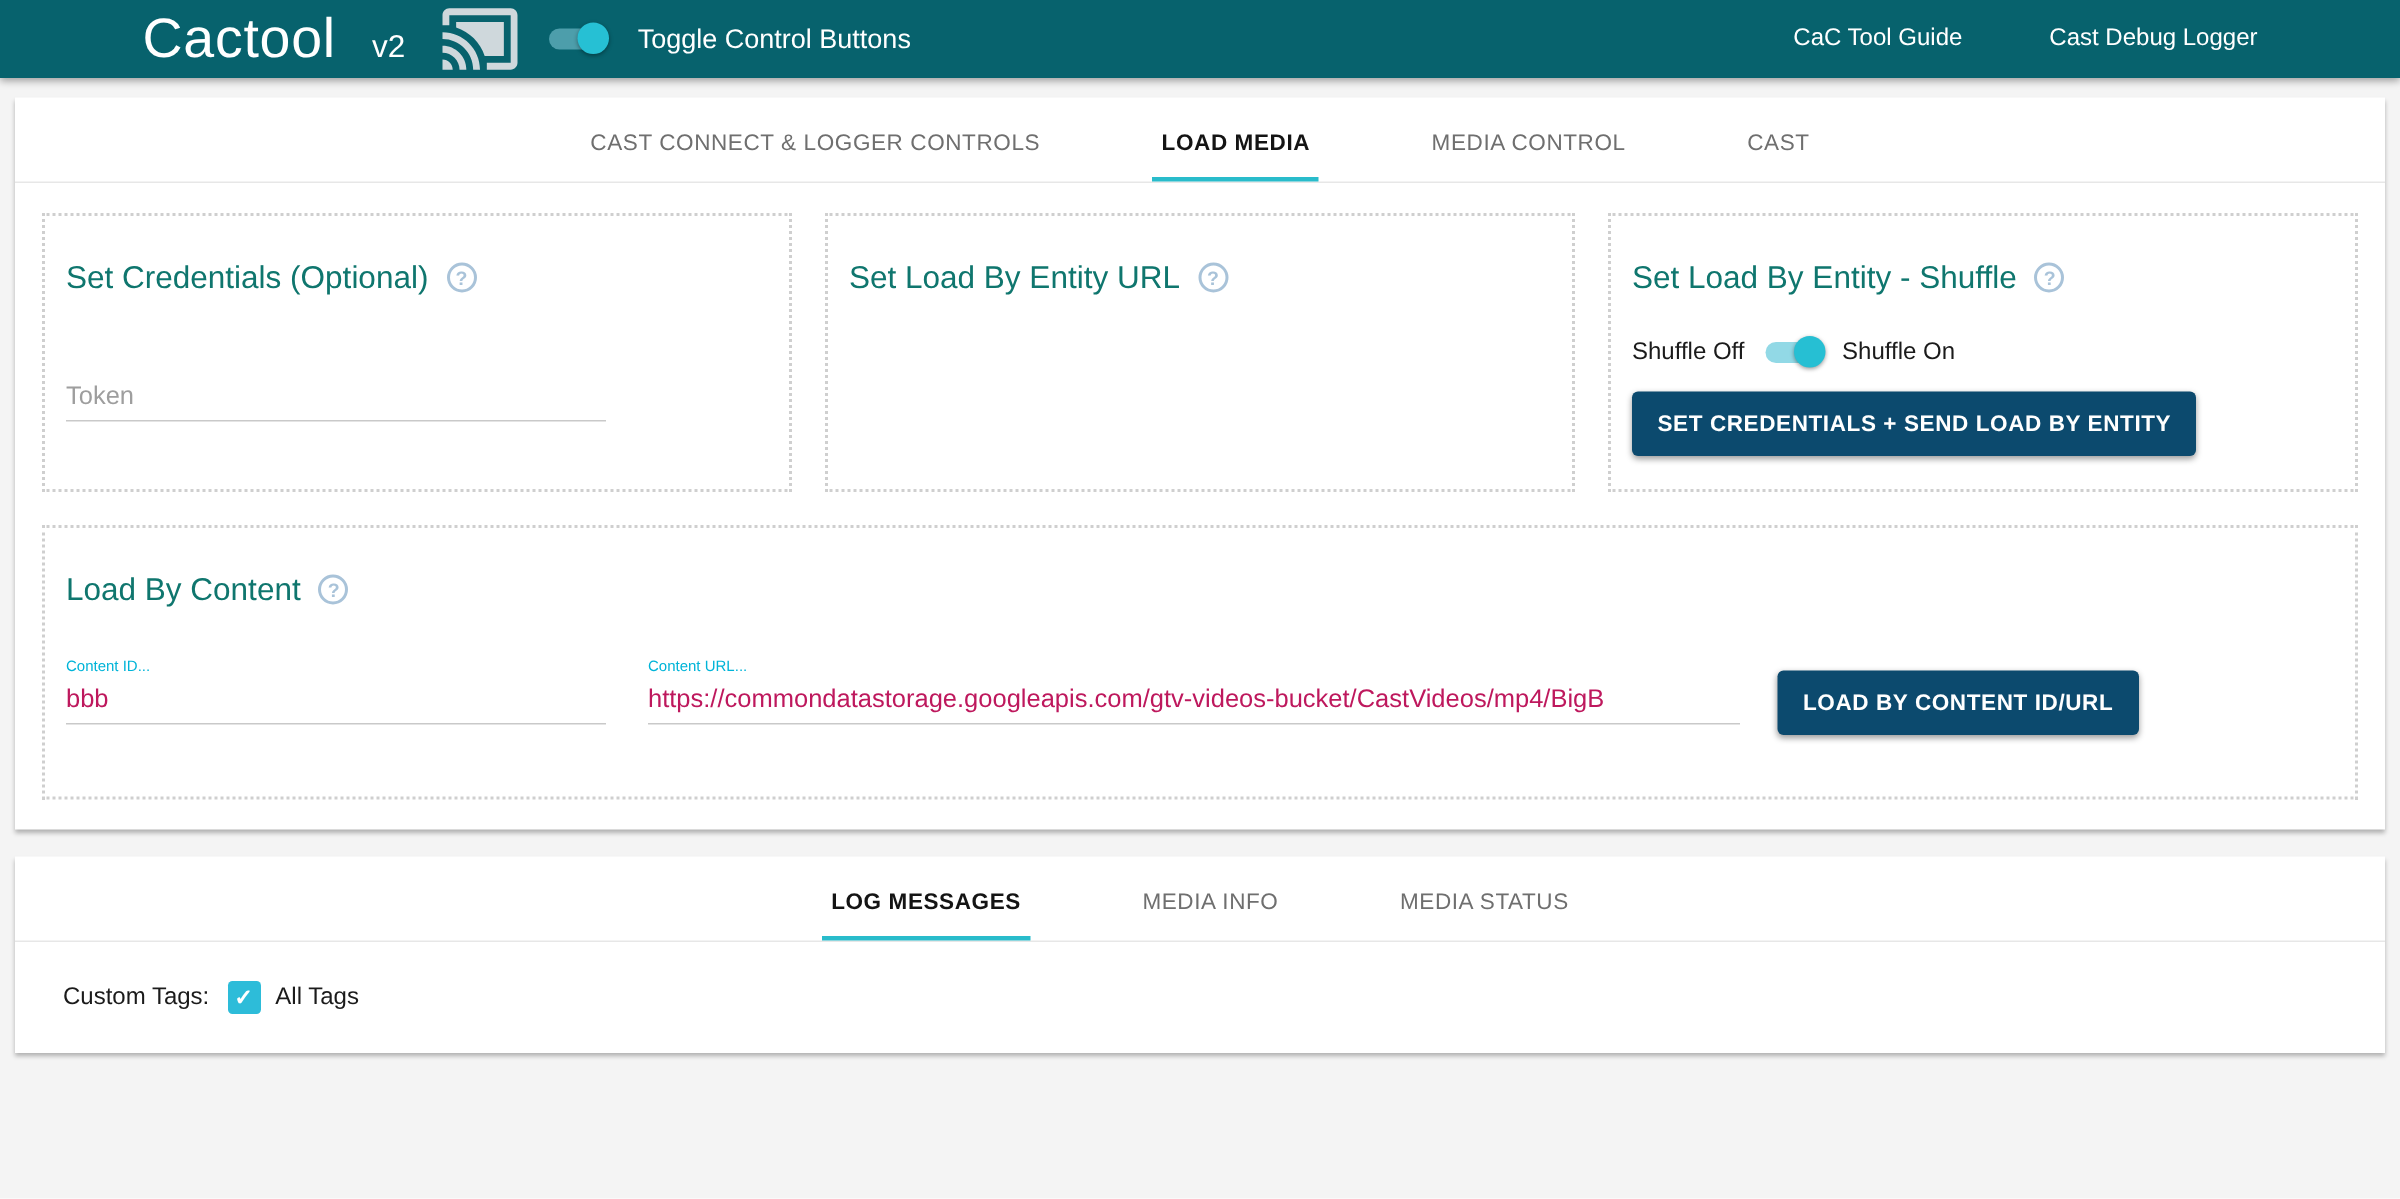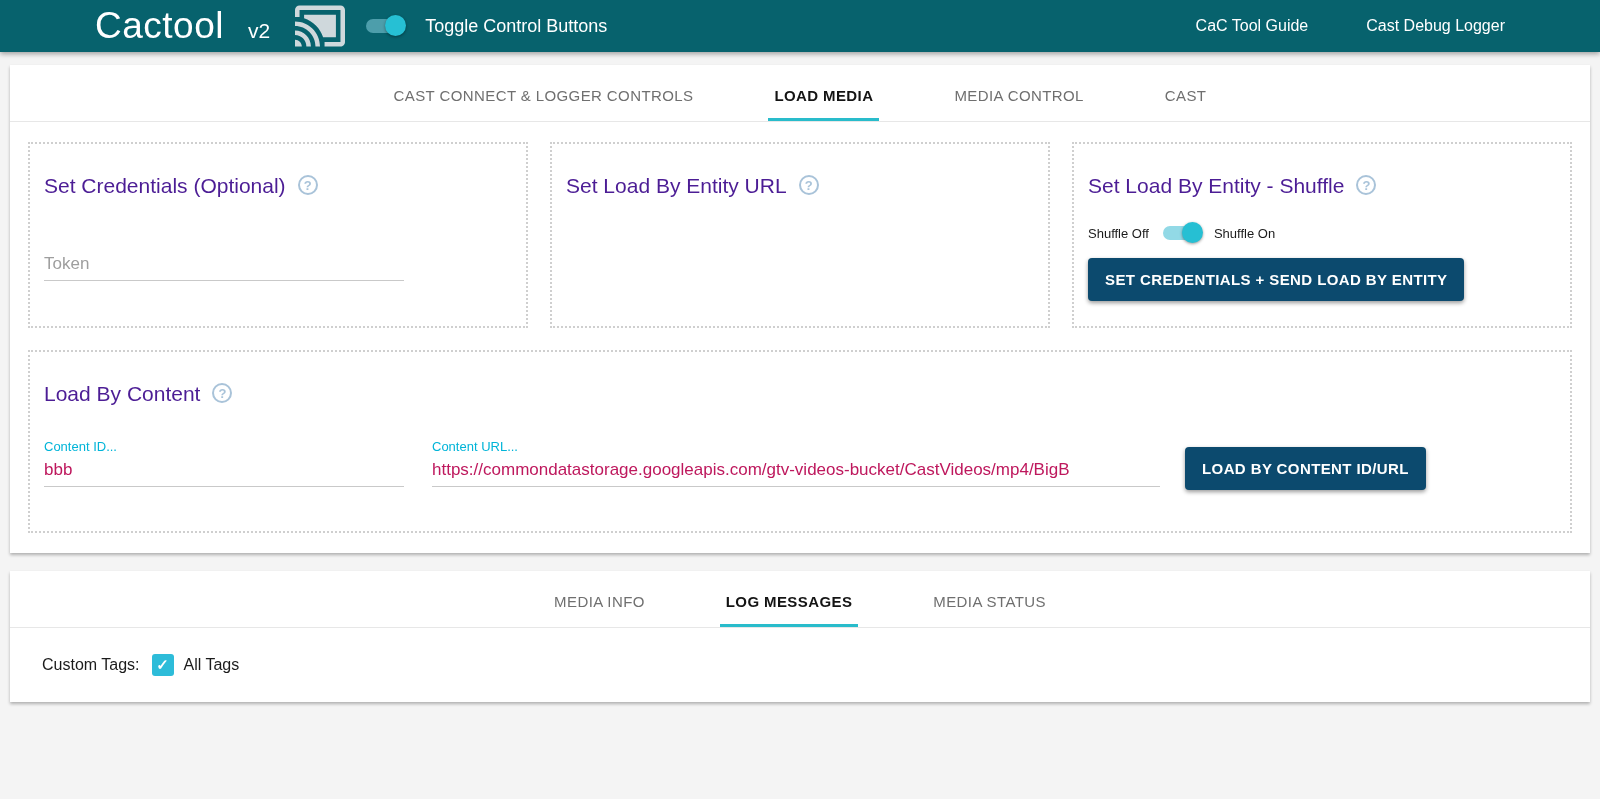--- a/index.html
+++ b/index.html
@@ -80,21 +80,21 @@
   
   .panels-area { padding: 20px 18px; }
   .panel-row { display: flex; gap: 22px; }
   .panel {
     border: 2px dotted #cfcfcf;
     padding: 30px 14px 20px 14px;
     height: 186px;
   }
   .panel-row .panel { flex: 1; }
   .panel-title-row { display: flex; align-items: flex-start; gap: 12px; }
-  .panel-title { font-size: 21px; color: #4c1d95; }
+  .panel-title { font-size: 21px; color: #0f766e; }
   .help-icon {
     width: 20px; height: 20px; flex: 0 0 auto;
     border: 2px solid #a9c3d9; border-radius: 50%;
     color: #a9c3d9; font-size: 13px; font-weight: 700;
     display: inline-flex; align-items: center; justify-content: center;
     margin-top: 1px; cursor: pointer;
   }
 
   .mat-input {
     display: block;
@@ -102,40 +102,40 @@
     border-bottom: 1px solid #c9c9c9;
     font-family: "Liberation Sans", sans-serif;
     font-size: 17px; color: #be185d;
     padding: 4px 0 6px 0;
     background: transparent;
   }
   .mat-input::placeholder { color: #9e9e9e; opacity: 1; }
   .token-input { width: 360px; margin-top: 52px; }
   .entity-url-input { width: 100%; margin-top: 52px; }
 
-  .shuffle-row { display: flex; align-items: flex-start; margin-top: 28px; font-size: 13px; }
+  .shuffle-row { display: flex; align-items: center; margin-top: 28px; font-size: 16px; }
   .shuffle-row .switch { margin: 0 14px; }
 
   .teal-button {
     display: inline-block;
     background: #0c4a6e; color: #fff;
     border: none; border-radius: 4px;
     font-family: "Liberation Sans", sans-serif;
     font-size: 15px; font-weight: 700; letter-spacing: .4px;
     padding: 13px 17px;
     box-shadow: 0 2px 4px rgba(0,0,0,.4);
     cursor: pointer;
     white-space: nowrap;
   }
   .shuffle-panel .teal-button { margin-top: 17px; }
 
   .content-panel { margin-top: 22px; height: 183px; }
   .content-fields { display: flex; align-items: flex-start; margin-top: 33px; }
   .field-group { display: flex; flex-direction: column; }
-  .field-label { font-size: 13px; color: #00b4d8; margin-bottom: 2px; }
+  .field-label { font-size: 10px; color: #00b4d8; margin-bottom: 2px; }
   .field-group .mat-input { margin-top: 0; }
   .content-id-group { width: 360px; margin-left: 0; }
   .content-url-group { width: 728px; margin-left: 28px; }
   .content-id-input, .content-url-input { width: 100%; }
   .content-fields .teal-button { margin-left: 25px; margin-top: 8px; }
 
   
   .log-content { padding: 26px 32px; display: flex; align-items: center; font-size: 16px; }
   .checkbox {
     width: 22px; height: 22px; border-radius: 3px;
@@ -229,22 +229,22 @@
           <input class="mat-input content-url-input" value="https://commondatastorage.googleapis.com/gtv-videos-bucket/CastVideos/mp4/BigB" style="">
         </div>
         <button class="teal-button">LOAD BY CONTENT ID/URL</button>
       </div>
     </div>
   </div>
 </div>
 
 <div class="card lower">
   <div class="tabbar">
+    <div class="tab active">LOG MESSAGES</div>
     <div class="tab">MEDIA INFO</div>
-    <div class="tab active">LOG MESSAGES</div>
     <div class="tab">MEDIA STATUS</div>
   </div>
   <div class="log-content">
     <span>Custom Tags:</span>
     <span class="checkbox">✓</span>
     <span>All Tags</span>
   </div>
 </div>
 
 </body></html>

